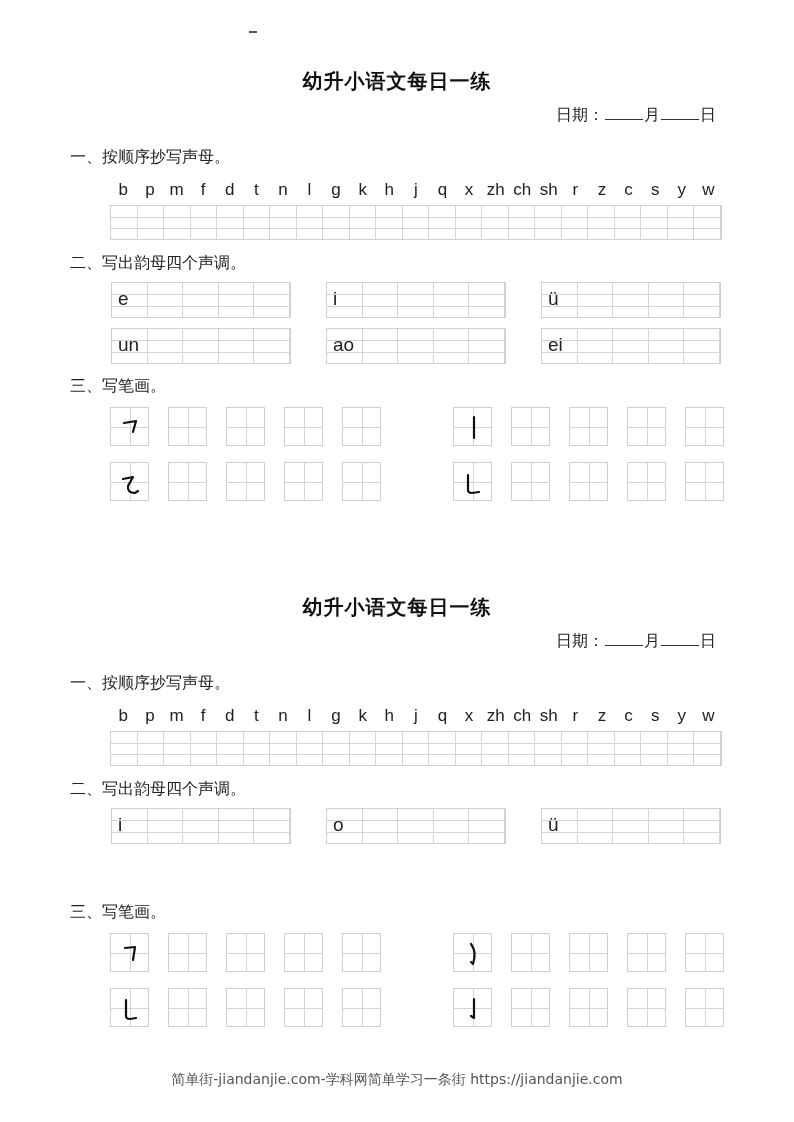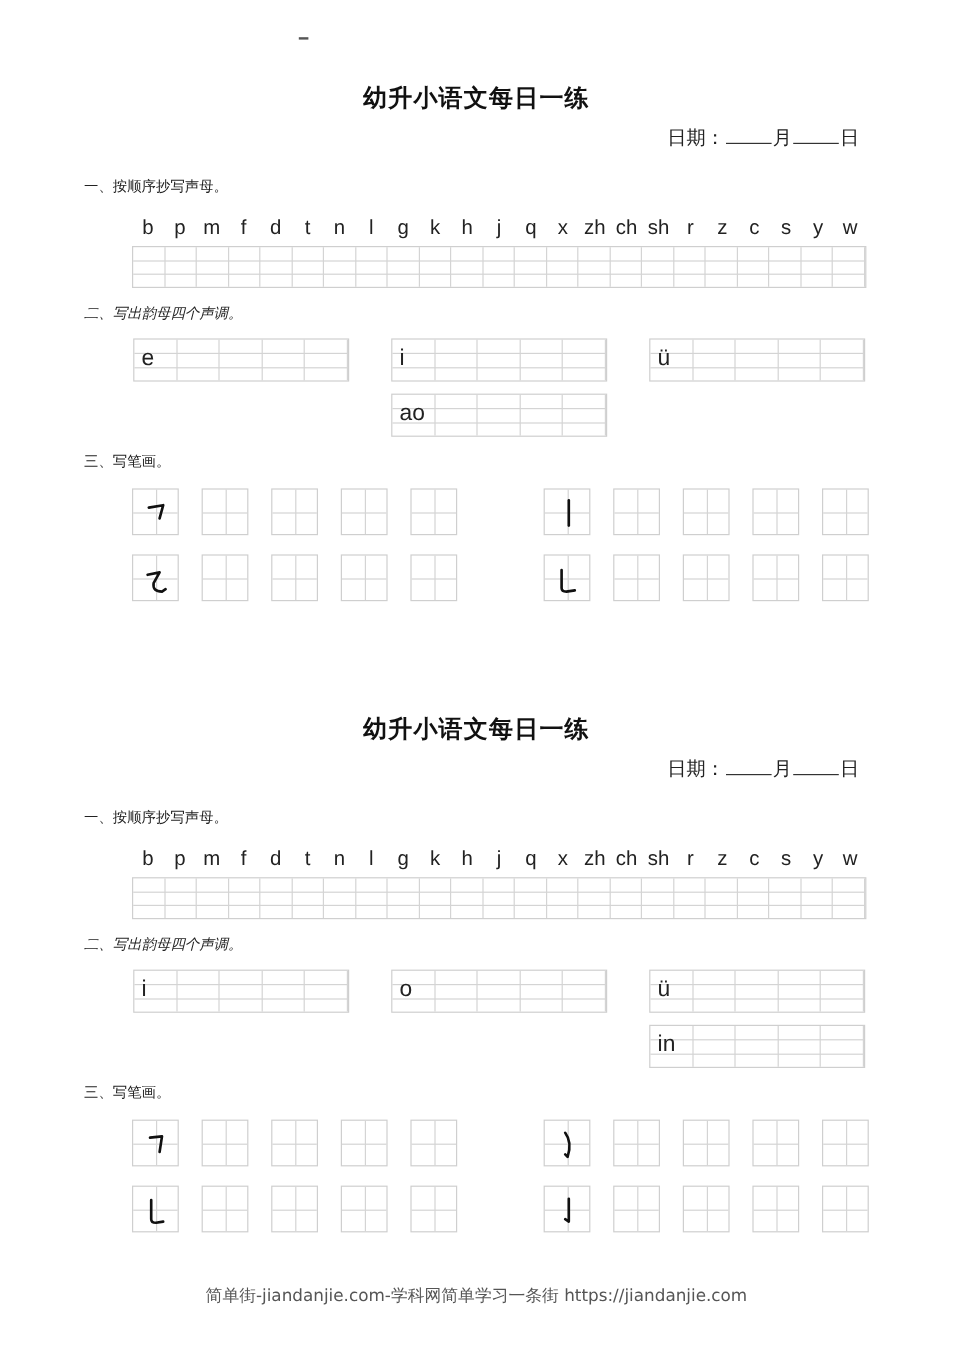--- a/index.html
+++ b/index.html
@@ -8,23 +8,23 @@
     font-family: "DejaVu Serif", "Liberation Serif", serif; color: #1a1a1a;
   }
   .artifact { position: absolute; left: 249px; top: 31px; width: 8px; height: 2px; background: #555; }
   .worksheet { position: absolute; left: 0; width: 794px; height: 520px; padding-left: 36px; }
   .ws1 { top: 0; }
   .ws2 { top: 526px; }
   .title { position: absolute; top: 68px; left: 0; width: 794px; text-align: center;
     font-size: 20px; font-weight: bold; letter-spacing: 1px; color: #111; }
   .date { position: absolute; top: 105px; left: 556px; font-size: 16px; color: #222; white-space: nowrap; }
   .date .blank { display: inline-block; width: 38px; border-bottom: 1px solid #333; height: 12px; margin: 0 1px; vertical-align: baseline; }
-  .sec-label { position: absolute; left: 70px; font-size: 12px; color: #222; }
+  .sec-label { position: absolute; left: 70px; font-size: 16px; color: #222; }
   .s1-label { top: 147px; }
-  .s2-label { top: 253px; font-style: italic; }
+  .s2-label { top: 253px; }
   .s3-label { top: 376px; }
 
   .letters { position: absolute; top: 180px; left: 110px; width: 612px; display: flex; }
   .letters span { width: 26.6px; text-align: center; font-family: "Liberation Sans", sans-serif; font-size: 17px; color: #222; }
 
   .pinyin-grid { position: absolute; top: 205px; left: 110px; width: 612px; height: 35px;
     border: 1px solid #cfcfcf; display: flex; box-sizing: border-box; }
   .pinyin-grid .cell { flex: 1; border-right: 1px solid #d4d4d4; position: relative; }
   .pinyin-grid .cell:last-child { border-right: none; }
   .pinyin-grid .line { position: absolute; left: 0; right: 0; height: 1px; background: #d4d4d4; }
@@ -132,22 +132,42 @@
   <div class="vowel-box" style="left:541px;top:282px">
       <span class="vtext">ü</span>
       <div class="vcell"></div>
       <div class="vcell"></div>
       <div class="vcell"></div>
       <div class="vcell"></div>
       <div class="vcell"></div>
       <div class="hl hl1"></div>
       <div class="hl hl2"></div>
     </div>
+  <div class="vowel-box" style="left:111px;top:328px">
+      <span class="vtext">un</span>
+      <div class="vcell"></div>
+      <div class="vcell"></div>
+      <div class="vcell"></div>
+      <div class="vcell"></div>
+      <div class="vcell"></div>
+      <div class="hl hl1"></div>
+      <div class="hl hl2"></div>
+    </div>
   <div class="vowel-box" style="left:326px;top:328px">
       <span class="vtext">ao</span>
+      <div class="vcell"></div>
+      <div class="vcell"></div>
+      <div class="vcell"></div>
+      <div class="vcell"></div>
+      <div class="vcell"></div>
+      <div class="hl hl1"></div>
+      <div class="hl hl2"></div>
+    </div>
+  <div class="vowel-box" style="left:541px;top:328px">
+      <span class="vtext">ei</span>
       <div class="vcell"></div>
       <div class="vcell"></div>
       <div class="vcell"></div>
       <div class="vcell"></div>
       <div class="vcell"></div>
       <div class="hl hl1"></div>
       <div class="hl hl2"></div>
     </div>
 
   <div class="sec-label s3-label">三、写笔画。</div>
@@ -273,30 +293,20 @@
   <div class="vowel-box" style="left:541px;top:282px">
       <span class="vtext">ü</span>
       <div class="vcell"></div>
       <div class="vcell"></div>
       <div class="vcell"></div>
       <div class="vcell"></div>
       <div class="vcell"></div>
       <div class="hl hl1"></div>
       <div class="hl hl2"></div>
     </div>
-  <div class="vowel-box" style="left:541px;top:328px">
-      <span class="vtext">in</span>
-      <div class="vcell"></div>
-      <div class="vcell"></div>
-      <div class="vcell"></div>
-      <div class="vcell"></div>
-      <div class="vcell"></div>
-      <div class="hl hl1"></div>
-      <div class="hl hl2"></div>
-    </div>
 
   <div class="sec-label s3-label">三、写笔画。</div>
   <div class="stroke-rows"></div>
 <div class="stroke-box" style="left: 110px; top: 407px;">
       <svg class="glyph" viewBox="0 0 39 39">
         <path d="M14 14 L24 13 L22 26" fill="none" stroke="#111" stroke-width="2.2" stroke-linecap="round" stroke-linejoin="round"></path>
       </svg>
     </div>
     <div class="stroke-box" style="left: 168px; top: 407px;"></div>
     <div class="stroke-box" style="left: 226px; top: 407px;"></div>

